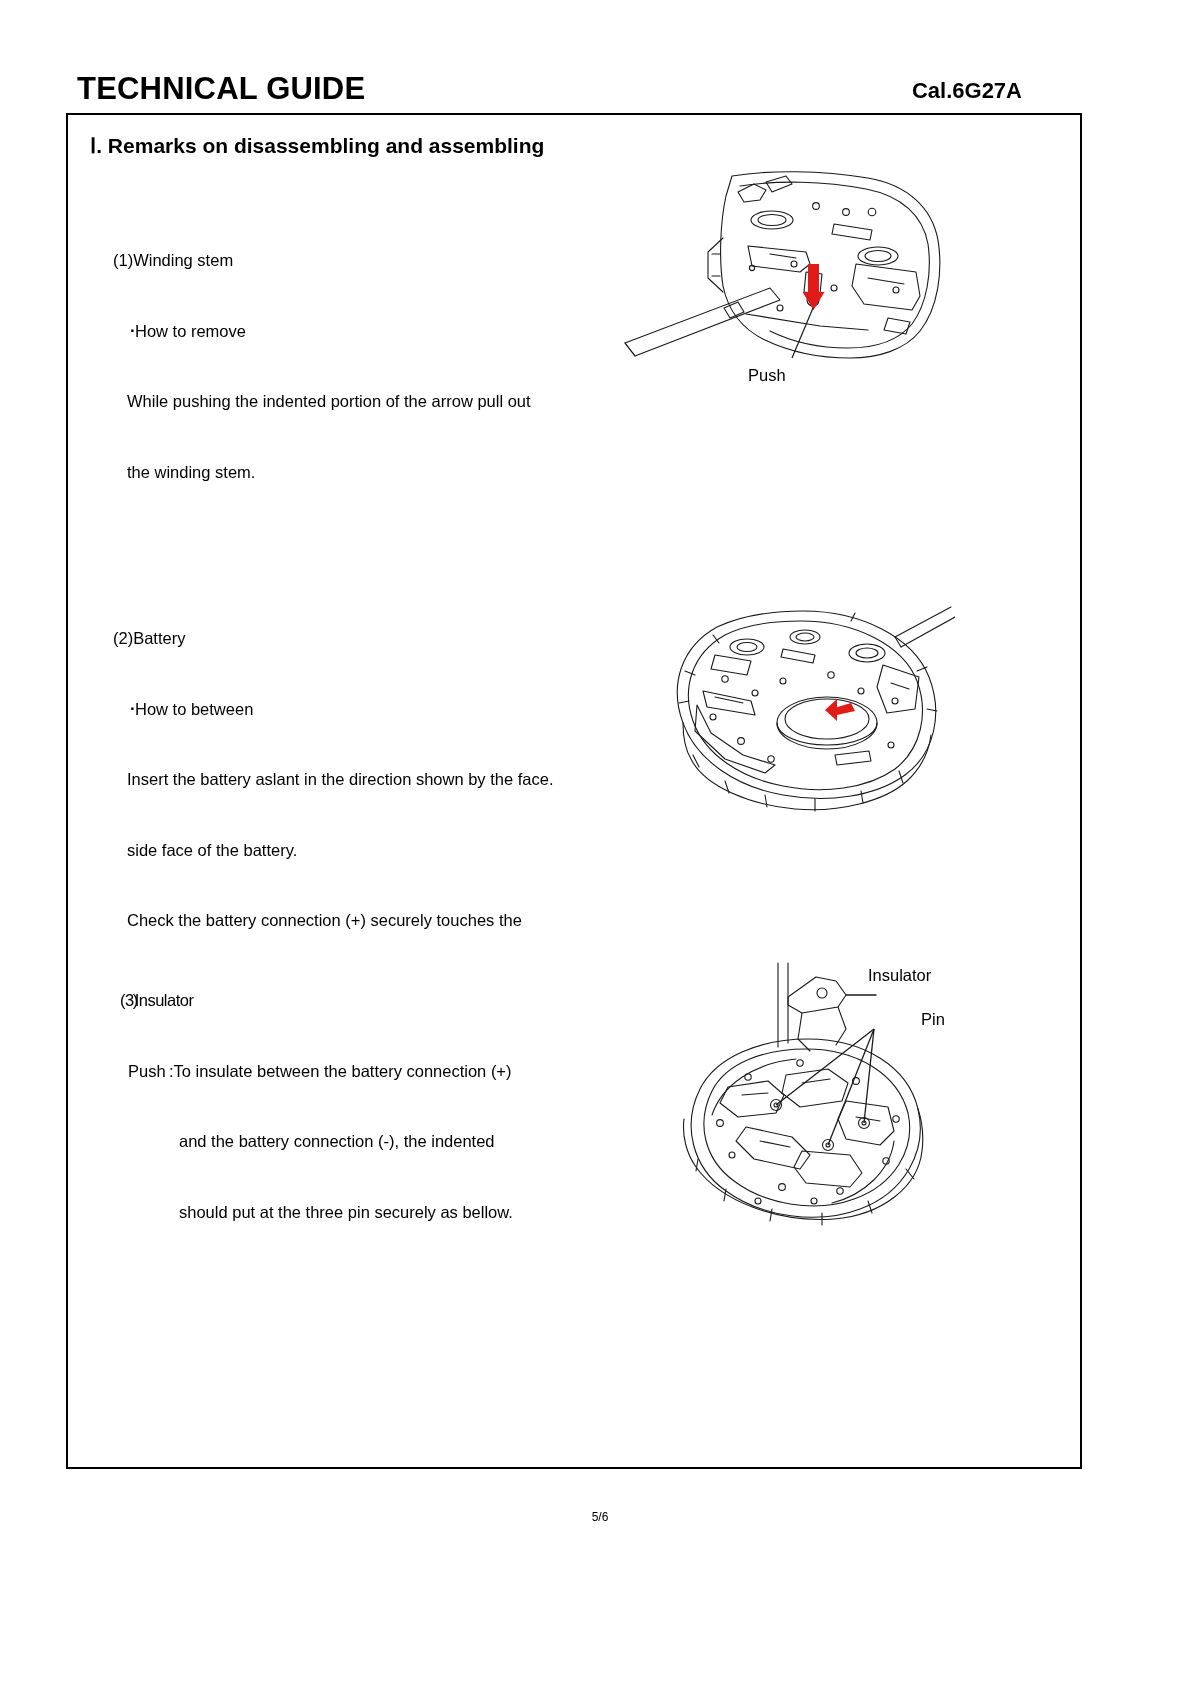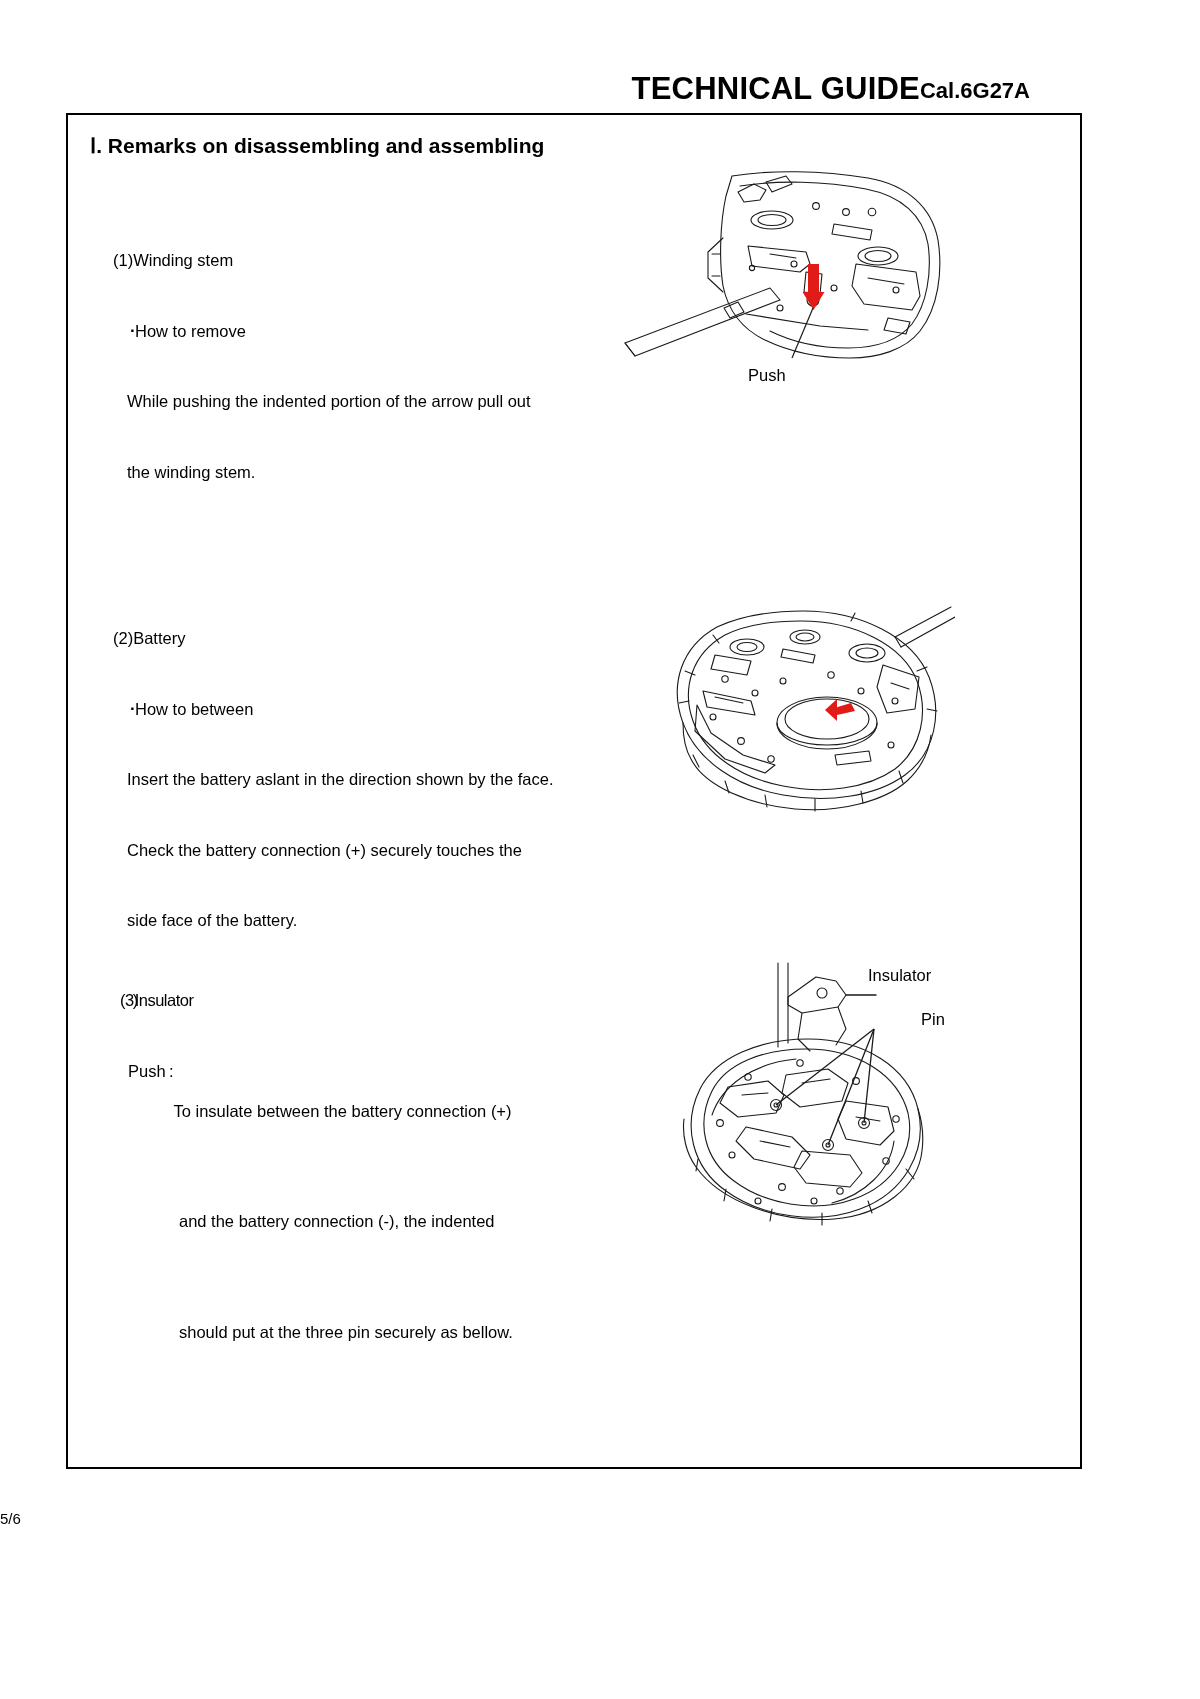--- a/index.html
+++ b/index.html
@@ -15,27 +15,27 @@
     position: relative;
     width: 1200px;
     height: 1699px;
     background: #ffffff;
     overflow: hidden;
   }
 
   
   .header {
     position: absolute;
-    left: 85px;
+    left: 77px;
     top: 58px;
     width: 945px;
     height: 46px;
     display: flex;
     align-items: flex-end;
-    justify-content: flex-end;
+    justify-content: space-between;
   }
   .doc-title {
     font-size: 31px;
     font-weight: bold;
     letter-spacing: 0.2px;
     line-height: 1;
     white-space: nowrap;
   }
   .cal-number {
     font-size: 22px;
@@ -78,21 +78,21 @@
   .blk-3 { left: 120px; top: 942px; }
 
   .lvl0 { margin-left: 0; }
   .lvl2 { margin-left: 14px; }
 
   .notes-row {
     display: flex;
     margin-left: 8px;
   }
   .notes-label { white-space: pre; }
-  .notes-body { white-space: pre; margin-top: 40px; }
+  .notes-body { white-space: pre; }
 
   .bullet-line {
     position: relative;
     margin-left: 22px;
   }
   .bullet-line::before {
     content: "\00B7";
     position: absolute;
     left: -5px;
     top: -1px;
@@ -125,21 +125,22 @@
   .lbl-push      { left: 748px; top: 366px; }
   .lbl-insulator { left: 868px; top: 966px; }
   .lbl-pin       { left: 873px; top: 1010px; margin-left: 48px; }
 
   
   .footer {
     position: absolute;
     left: 0;
     top: 1510px;
     width: 1200px;
-    font-size: 15px;
+    text-align: center;
+    font-size: 12px;
   }
 </style>
 </head>
 <body>
 
 <div class="page">
 
   <div class="header">
     <div class="doc-title">TECHNICAL GUIDE</div>
     <div class="cal-number">Cal.6G27A</div>
@@ -153,22 +154,22 @@
     <div class="lvl0"><span>(1)</span><span>Winding stem</span></div>
     <div class="bullet-line">How to remove</div>
     <div class="lvl2">While pushing the indented portion of the arrow pull out</div>
     <div class="lvl2">the winding stem.</div>
   </div>
 
   <div class="txt-block blk-2">
     <div class="lvl0"><span>(2)</span><span>Battery</span></div>
     <div class="bullet-line">How to between</div>
     <div class="lvl2">Insert the battery aslant in the direction shown by the face.</div>
+    <div class="lvl2">side face of the battery.</div>
     <div class="lvl2">Check the battery connection (+) securely touches the</div>
-    <div class="lvl2">side face of the battery.</div>
   </div>
 
   <div class="txt-block blk-3">
     <div class="lvl0 label-3"><span class="paren-open">(3</span><span class="paren-close">)</span><span>Insulator</span></div>
     <div class="notes-row">
       <span class="notes-label">Push :</span>
       <span class="notes-body">To insulate between the battery connection (+)</span>
     </div>
     <div class="notes-row">
       <span class="notes-label" style="visibility:hidden">Notes :</span>

